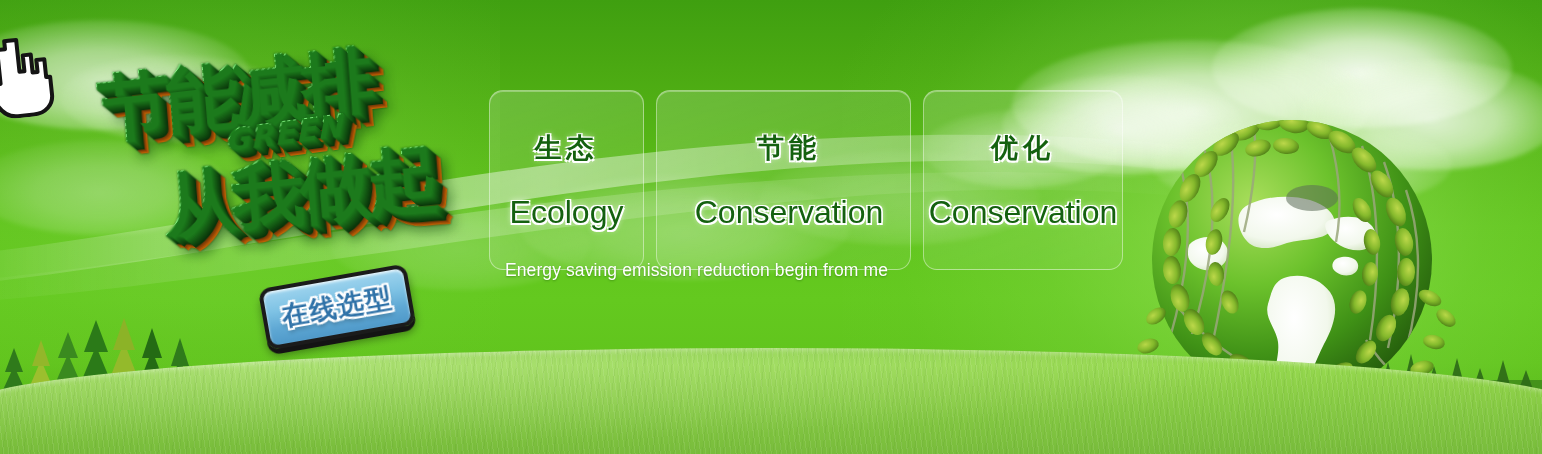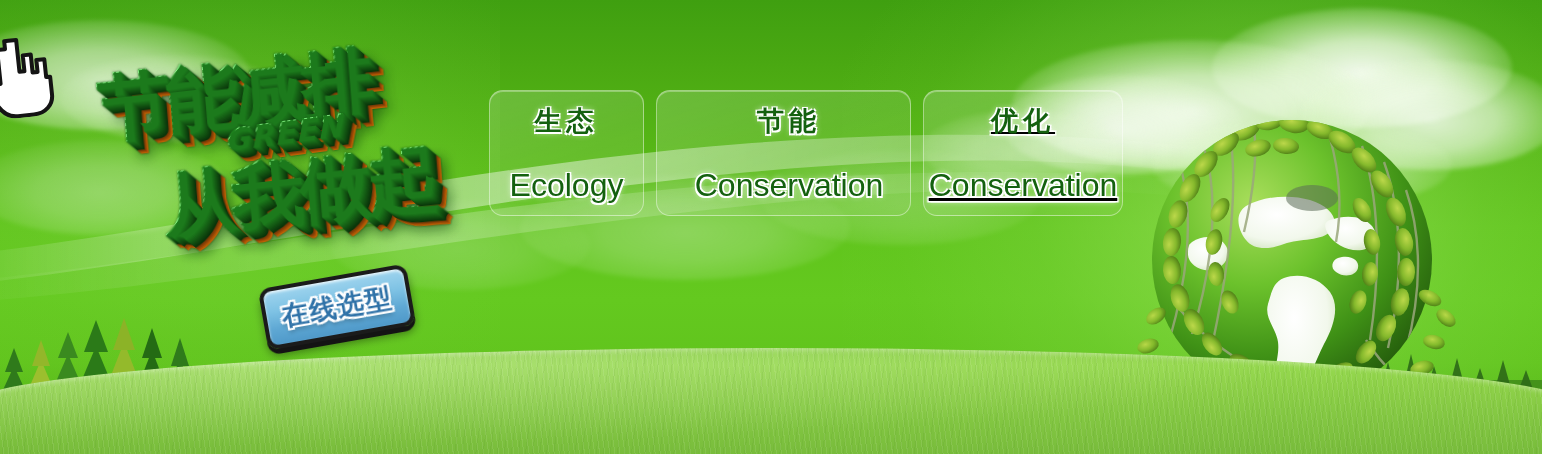--- a/index.html
+++ b/index.html
@@ -204,34 +204,34 @@
     pointer-events:none;
   }
   .cursor-hand svg{ display:block; width:100%; height:100%; }
 
   
   .cards{
     position:absolute; left:489px; top:90px;
     display:flex; gap:12px;
   }
   .card{
-    width:155px; height:126px;
+    width:155px; height:180px;
     border-radius:14px;
     border:1px solid rgba(255,255,255,.42);
     background:linear-gradient(160deg,
         rgba(255,255,255,.17) 0%,
         rgba(255,255,255,.10) 45%,
         rgba(255,255,255,.05) 100%);
     display:flex; flex-direction:column;
     align-items:center; justify-content:center;
     gap:28px;
     box-shadow:inset 0 1px 0 rgba(255,255,255,.30);
   }
   .card.wide{ width:255px;padding-left:11px; }
-  .card.wide2{ width:200px;text-decoration:underline; }
+  .card.wide2{ width:200px; }
   .card-cn{
     font-family:"DejaVu Sans", sans-serif;
     font-size:27px; font-weight:bold; letter-spacing:5px;
     color:#14610f;
     text-shadow:
       -1.5px -1.5px 0 #fff, 1.5px -1.5px 0 #fff,
       -1.5px  1.5px 0 #fff, 1.5px  1.5px 0 #fff,
        0 0 6px rgba(255,255,255,.95);
   }
   .card-en{
@@ -535,14 +535,15 @@
     <div class="card wide">
       <div class="card-cn">节能</div>
       <div class="card-en">Conservation</div>
     </div>
     <div class="card wide2">
       <div class="card-cn">优化</div>
       <div class="card-en">Conservation</div>
     </div>
   </div>
 
+  <div class="tagline">Energy saving emission reduction begin from me</div>
 
 </div>
 
 </body></html>

